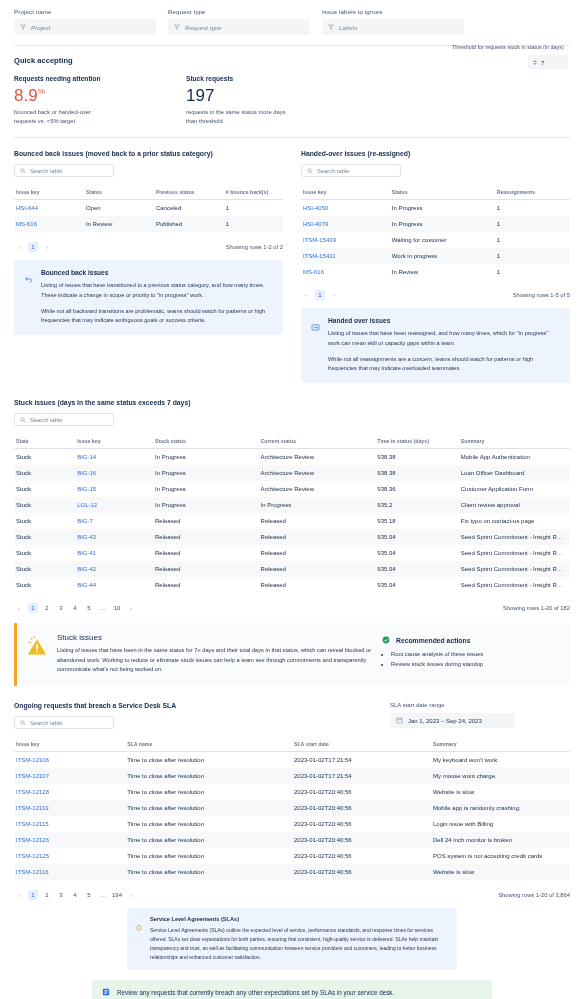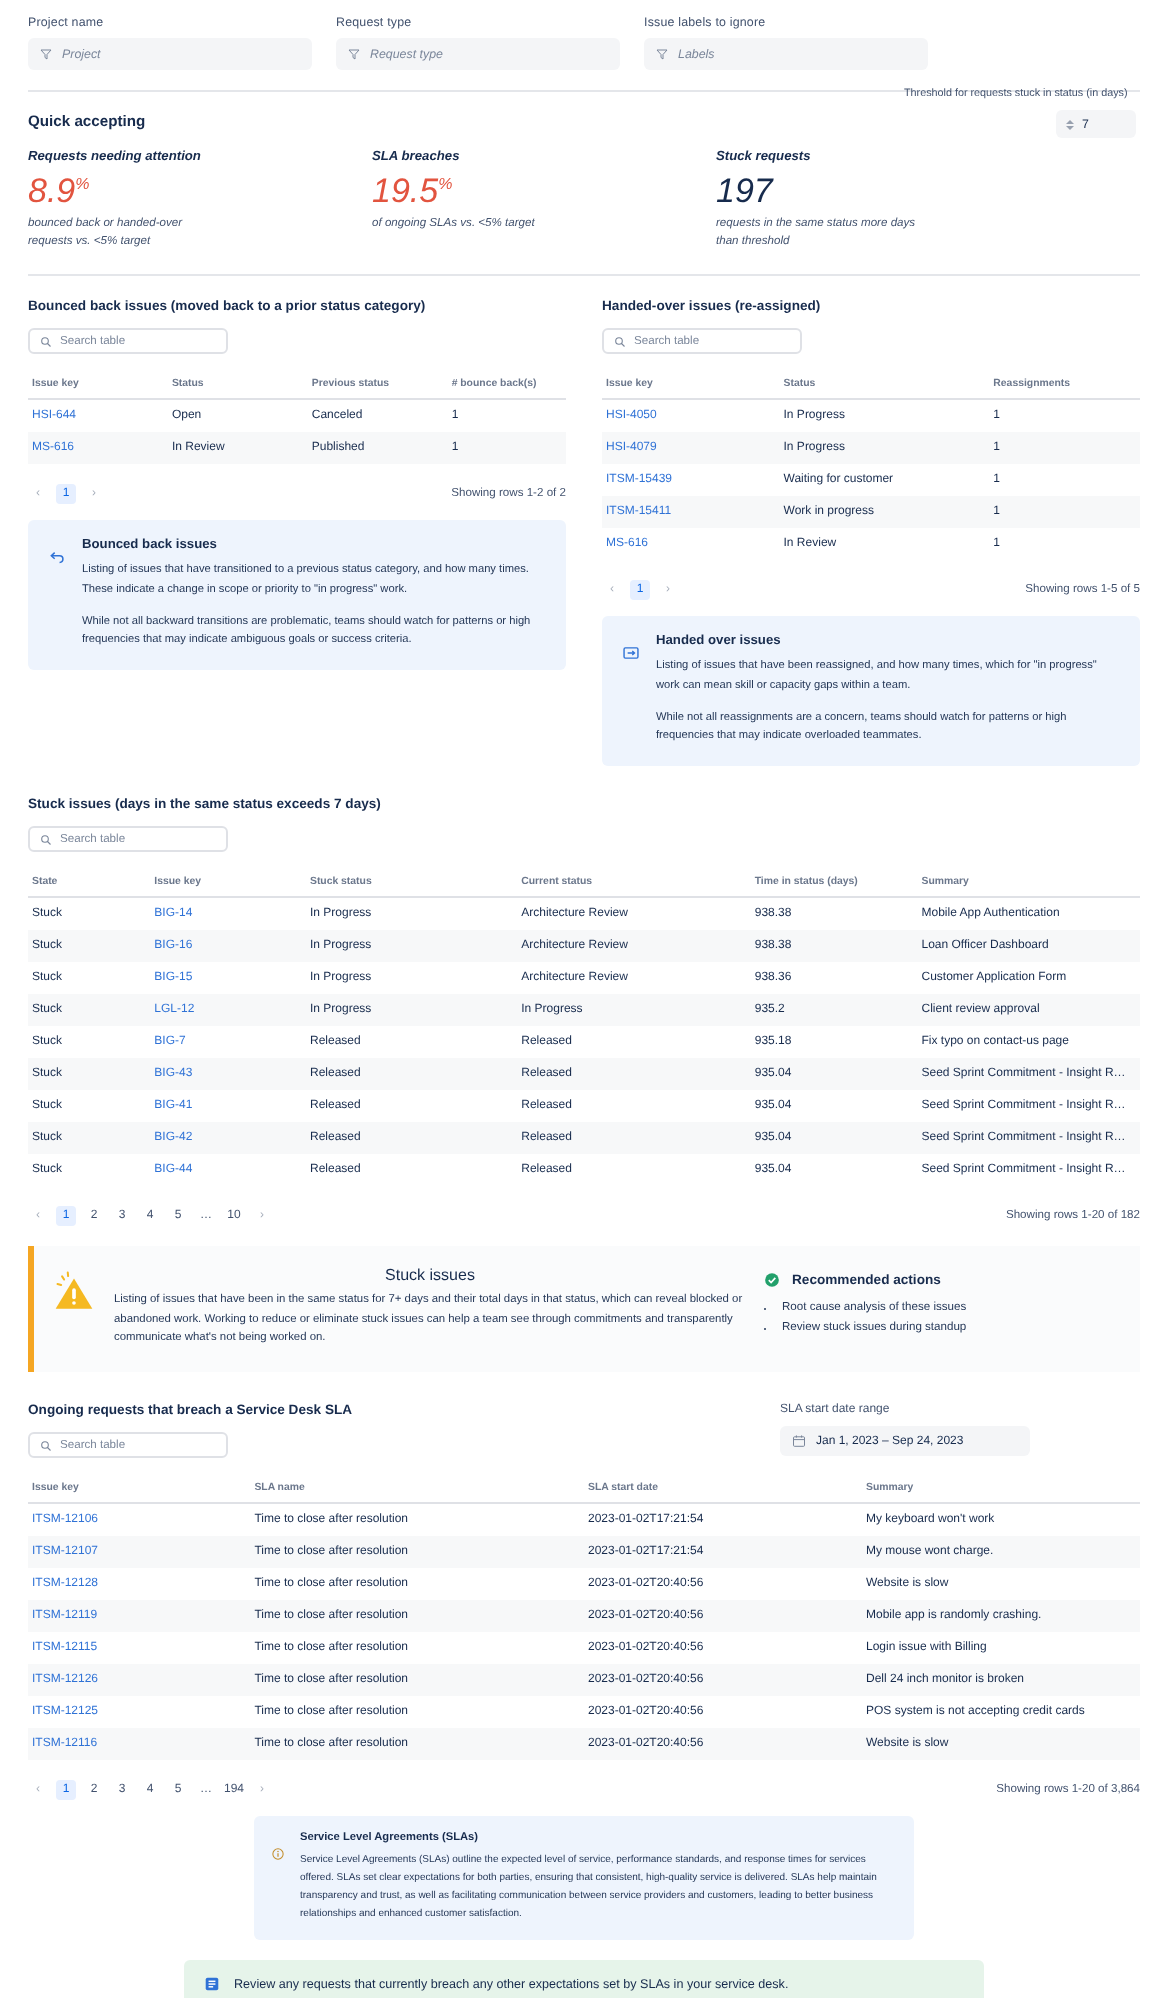--- a/index.html
+++ b/index.html
@@ -40,21 +40,21 @@
     margin-top: 4px; margin-left: 76px; width: 40px; height: 14px;
     background: #f4f5f7; border-radius: 3px; display: flex; align-items: center;
     padding: 0 5px; gap: 4px;
   }
   .threshold-field .val { font-size: 6.2px; color: #172b4d; }
   .stepper { display:flex; flex-direction:column; gap:1px; }
   .stepper i { display:block; width:0; height:0; border-left:2px solid transparent; border-right:2px solid transparent; }
   .stepper i.up { border-bottom:2.5px solid #97a0af; }
   .stepper i.dn { border-top:2.5px solid #97a0af; }
 
-  .metrics { display: flex; margin-top: 10px; font-style: italic; }
+  .metrics { display: flex; margin-top: 10px; }
   .metric { width: 172px; }
   .metric-title { font-size: 6.6px; font-weight: bold; color: #172b4d; }
   .metric-value { font-size: 17px; font-weight: normal; margin-top: 5px; line-height: 1; }
   .metric-value .pct { font-size: 8px; vertical-align: super; }
   .metric-red { color: #e2543f; }
   .metric-dark { color: #172b4d; }
   .metric-sub { font-size: 5.8px; color: #42526e; line-height: 1.5; margin-top: 4px; width: 100px; }
 
   
   .section { padding: 0 14px; }
@@ -103,21 +103,21 @@
   .info-p { font-size: 5.6px; color: #253858; line-height: 1.65; }
   .info-p + .info-p { margin-top: 7px; }
 
   
   .warn {
     display: flex; background: #fafbfc; border-left: 3px solid #f5a623;
     margin-top: 10px; padding: 10px 10px 12px 9px; gap: 9px;
   }
   .warn-left { display: flex; gap: 9px; flex: 1; }
   .warn-icon { width: 22px; flex: none; padding-top: 2px; }
-  .warn-h { font-size: 8px; color: #172b4d; margin-bottom: 4px; text-align: center; }
+  .warn-h { font-size: 8px; color: #172b4d; margin-bottom: 4px; }
   .warn-p { font-size: 5.7px; color: #253858; line-height: 1.65; }
   .rec { width: 178px; flex: none; padding-top: 3px; }
   .rec-head { display: flex; align-items: center; gap: 6px; margin-bottom: 5px; }
   .rec-h { font-size: 6.8px; font-weight: bold; color: #172b4d; }
   .rec ul { margin: 0 0 0 9px; }
   .rec li { font-size: 5.8px; color: #253858; line-height: 1.75; }
 
   
   .sla-head { display: flex; justify-content: space-between; align-items: flex-start; }
   .daterange-label { font-size: 6px; color: #42526e; margin-bottom: 5px; }
@@ -191,25 +191,20 @@
           </span>
         <span class="val">7</span>
       </div>
     </div>
 
     <div class="metrics">
       <div class="metric">
         <div class="metric-title">Requests needing attention</div>
         <div class="metric-value metric-red"><span>8.9</span><span class="pct">%</span></div>
         <div class="metric-sub">bounced back or handed-over requests vs. &lt;5% target</div>
-      </div>
-      <div class="metric">
-        <div class="metric-title">SLA breaches</div>
-        <div class="metric-value metric-red"><span>19.5</span><span class="pct">%</span></div>
-        <div class="metric-sub">of ongoing SLAs vs. &lt;5% target</div>
       </div>
       <div class="metric">
         <div class="metric-title">Stuck requests</div>
         <div class="metric-value metric-dark"><span>197</span></div>
         <div class="metric-sub">requests in the same status more days than threshold</div>
       </div>
     </div>
   </div>
 
   <div class="divider" style="margin-top:12px;"></div>

